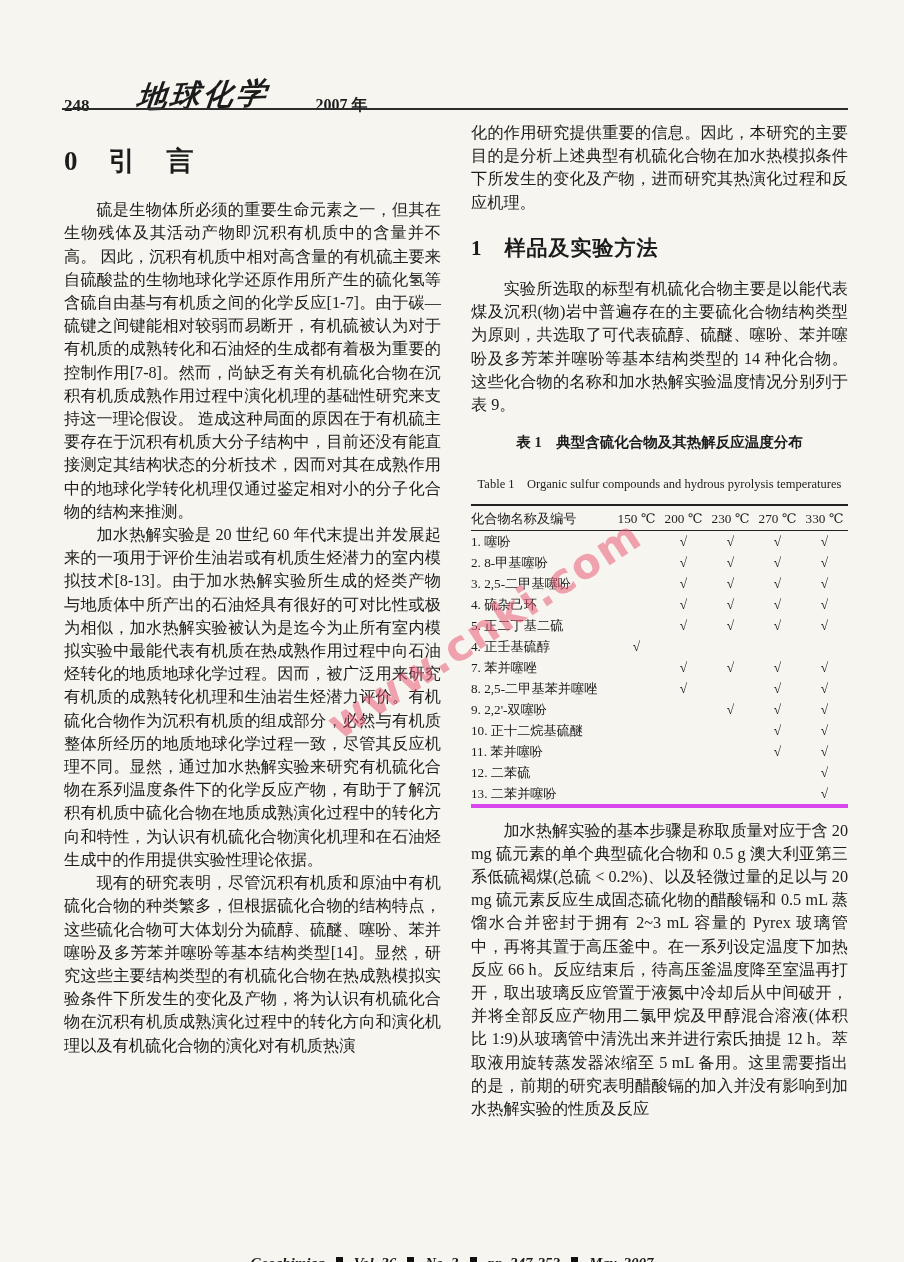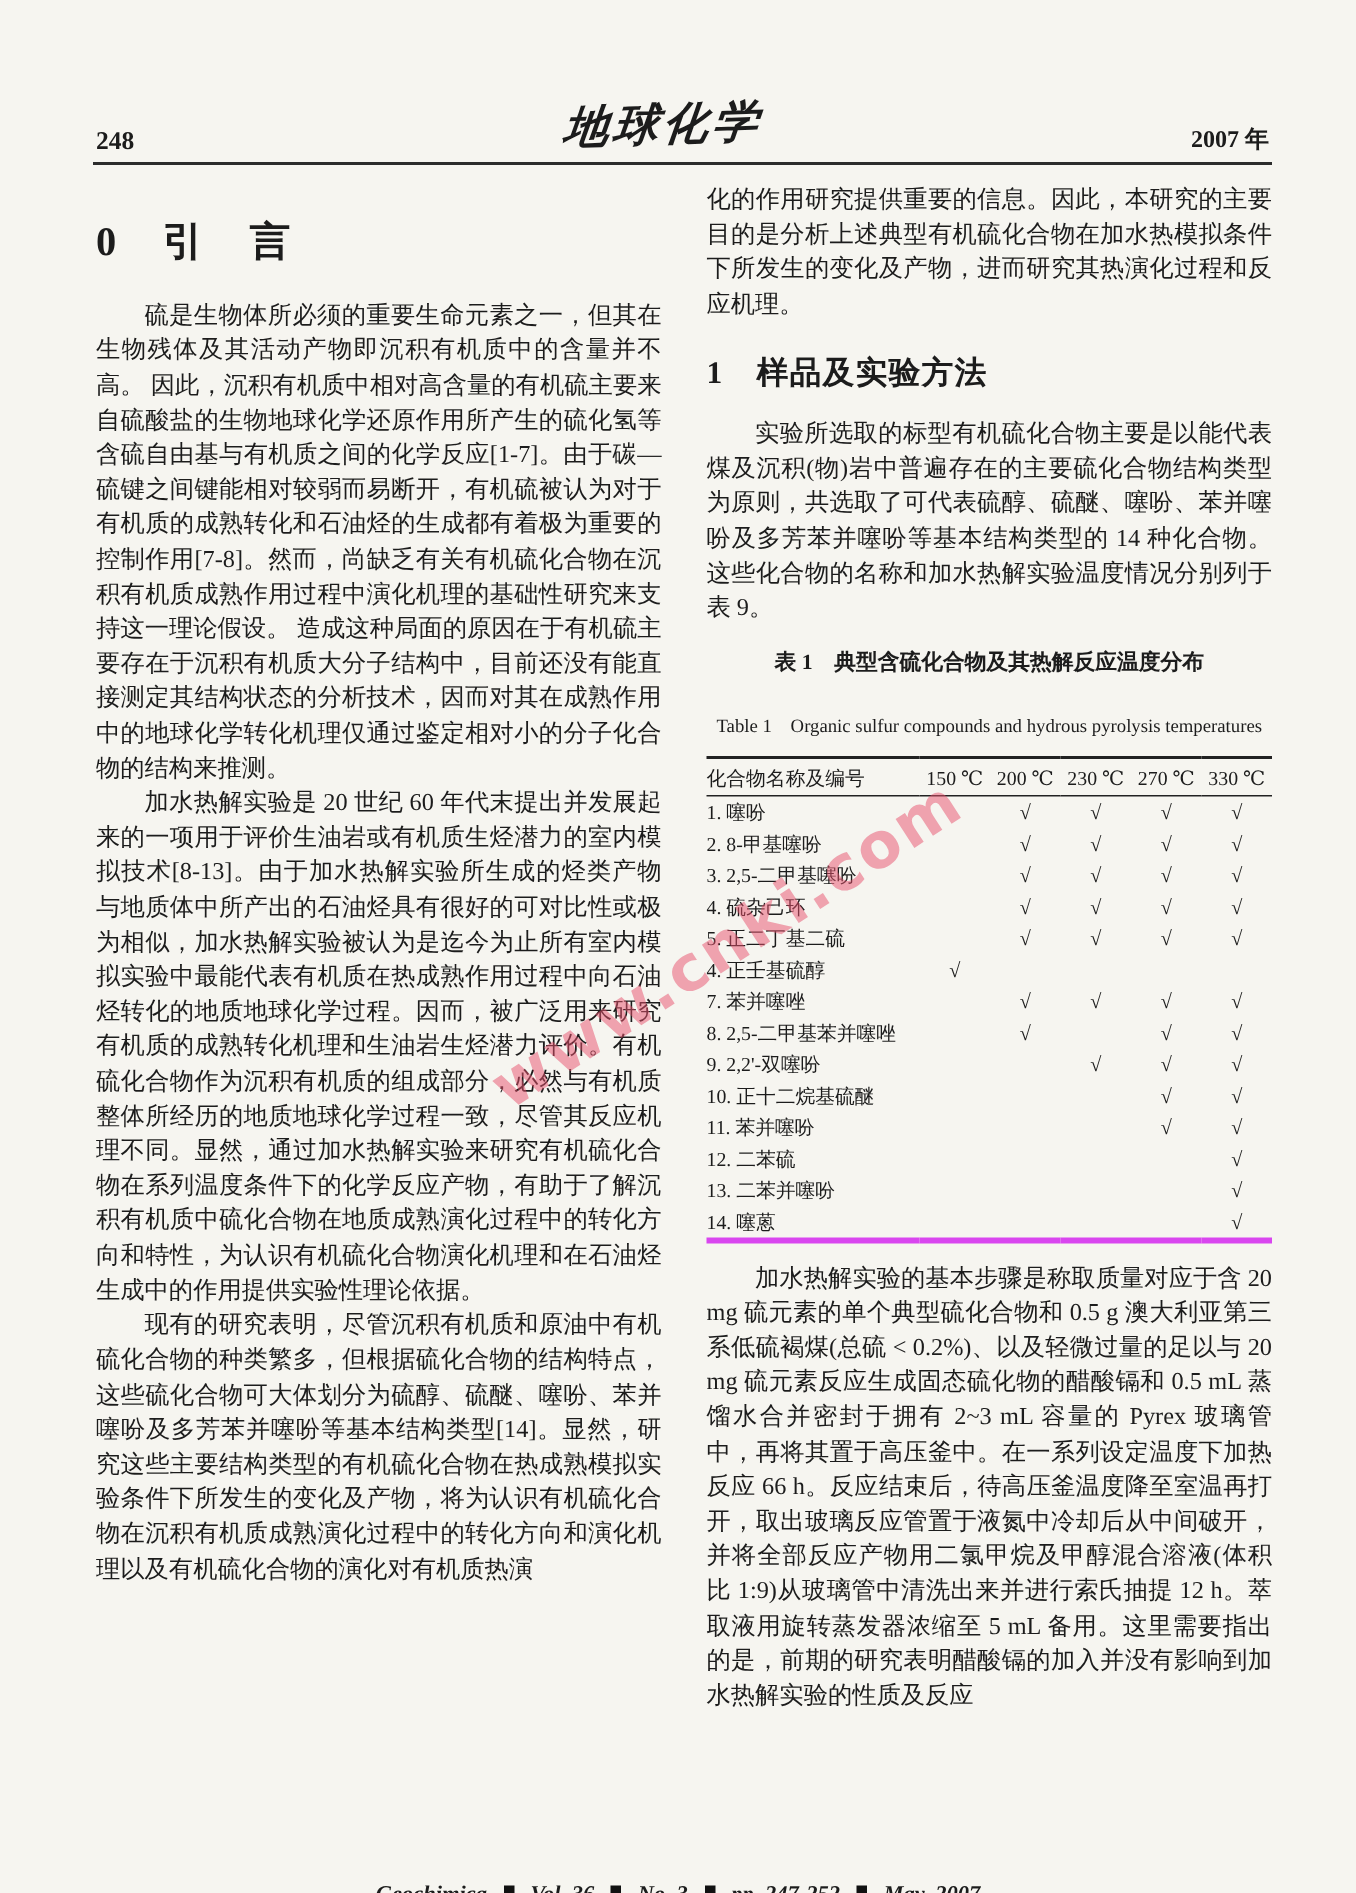--- a/index.html
+++ b/index.html
@@ -5,22 +5,22 @@
   * { box-sizing: border-box; }
   html, body { margin: 0; padding: 0; }
   body { width: 904px; height: 1262px; background: #e9e8e3; }
   .page {
     position: relative; width: 904px; height: 1262px; overflow: hidden;
     background: #f6f5f0; color: #1c1c1c;
     font-family: "Liberation Serif", "DejaVu Serif", serif;
   }
   
   .page-header {
-    position: absolute; top: 72px; left: 64px; right: 58px; height: 32px;
-    display: flex; align-items: flex-end; justify-content: space-between;
+    position: absolute; top: 84px; left: 64px; right: 58px; height: 32px;
+    display: flex; align-items: flex-end;  gap: 47px;
   }
   .page-num { font-weight: bold; font-size: 17px; }
   .journal-logo {
     font-size: 30px; font-weight: bold; font-style: italic;
     transform: skewX(-8deg) rotate(-2deg); letter-spacing: 3px;
     font-family: "DejaVu Serif", serif;
   }
   .year { font-size: 16px; font-weight: bold; }
   .header-rule { position: absolute; top: 108px; left: 62px; right: 56px; border-top: 2px solid #2c2c2c; }
   
@@ -201,28 +201,20 @@
                 <td class="check-cell">√</td>
               </tr>
               <tr>
                 <td class="name-cell">13. 二苯并噻吩</td>
                 <td class="check-cell"></td>
                 <td class="check-cell"></td>
                 <td class="check-cell"></td>
                 <td class="check-cell"></td>
                 <td class="check-cell">√</td>
               </tr>
-              <tr>
-                <td class="name-cell">14. 噻蒽</td>
-                <td class="check-cell"></td>
-                <td class="check-cell"></td>
-                <td class="check-cell"></td>
-                <td class="check-cell"></td>
-                <td class="check-cell">√</td>
-              </tr>
             </tbody>
         </table>
       </div>
 
       <div>
           <p class="para">加水热解实验的基本步骤是称取质量对应于含 20 mg 硫元素的单个典型硫化合物和 0.5 g 澳大利亚第三系低硫褐煤(总硫 &lt; 0.2%)、以及轻微过量的足以与 20 mg 硫元素反应生成固态硫化物的醋酸镉和 0.5 mL 蒸馏水合并密封于拥有 2~3 mL 容量的 Pyrex 玻璃管中，再将其置于高压釜中。在一系列设定温度下加热反应 66 h。反应结束后，待高压釜温度降至室温再打开，取出玻璃反应管置于液氮中冷却后从中间破开，并将全部反应产物用二氯甲烷及甲醇混合溶液(体积比 1:9)从玻璃管中清洗出来并进行索氏抽提 12 h。萃取液用旋转蒸发器浓缩至 5 mL 备用。这里需要指出的是，前期的研究表明醋酸镉的加入并没有影响到加水热解实验的性质及反应</p>
         </div>
     </section>
 
   </main>

